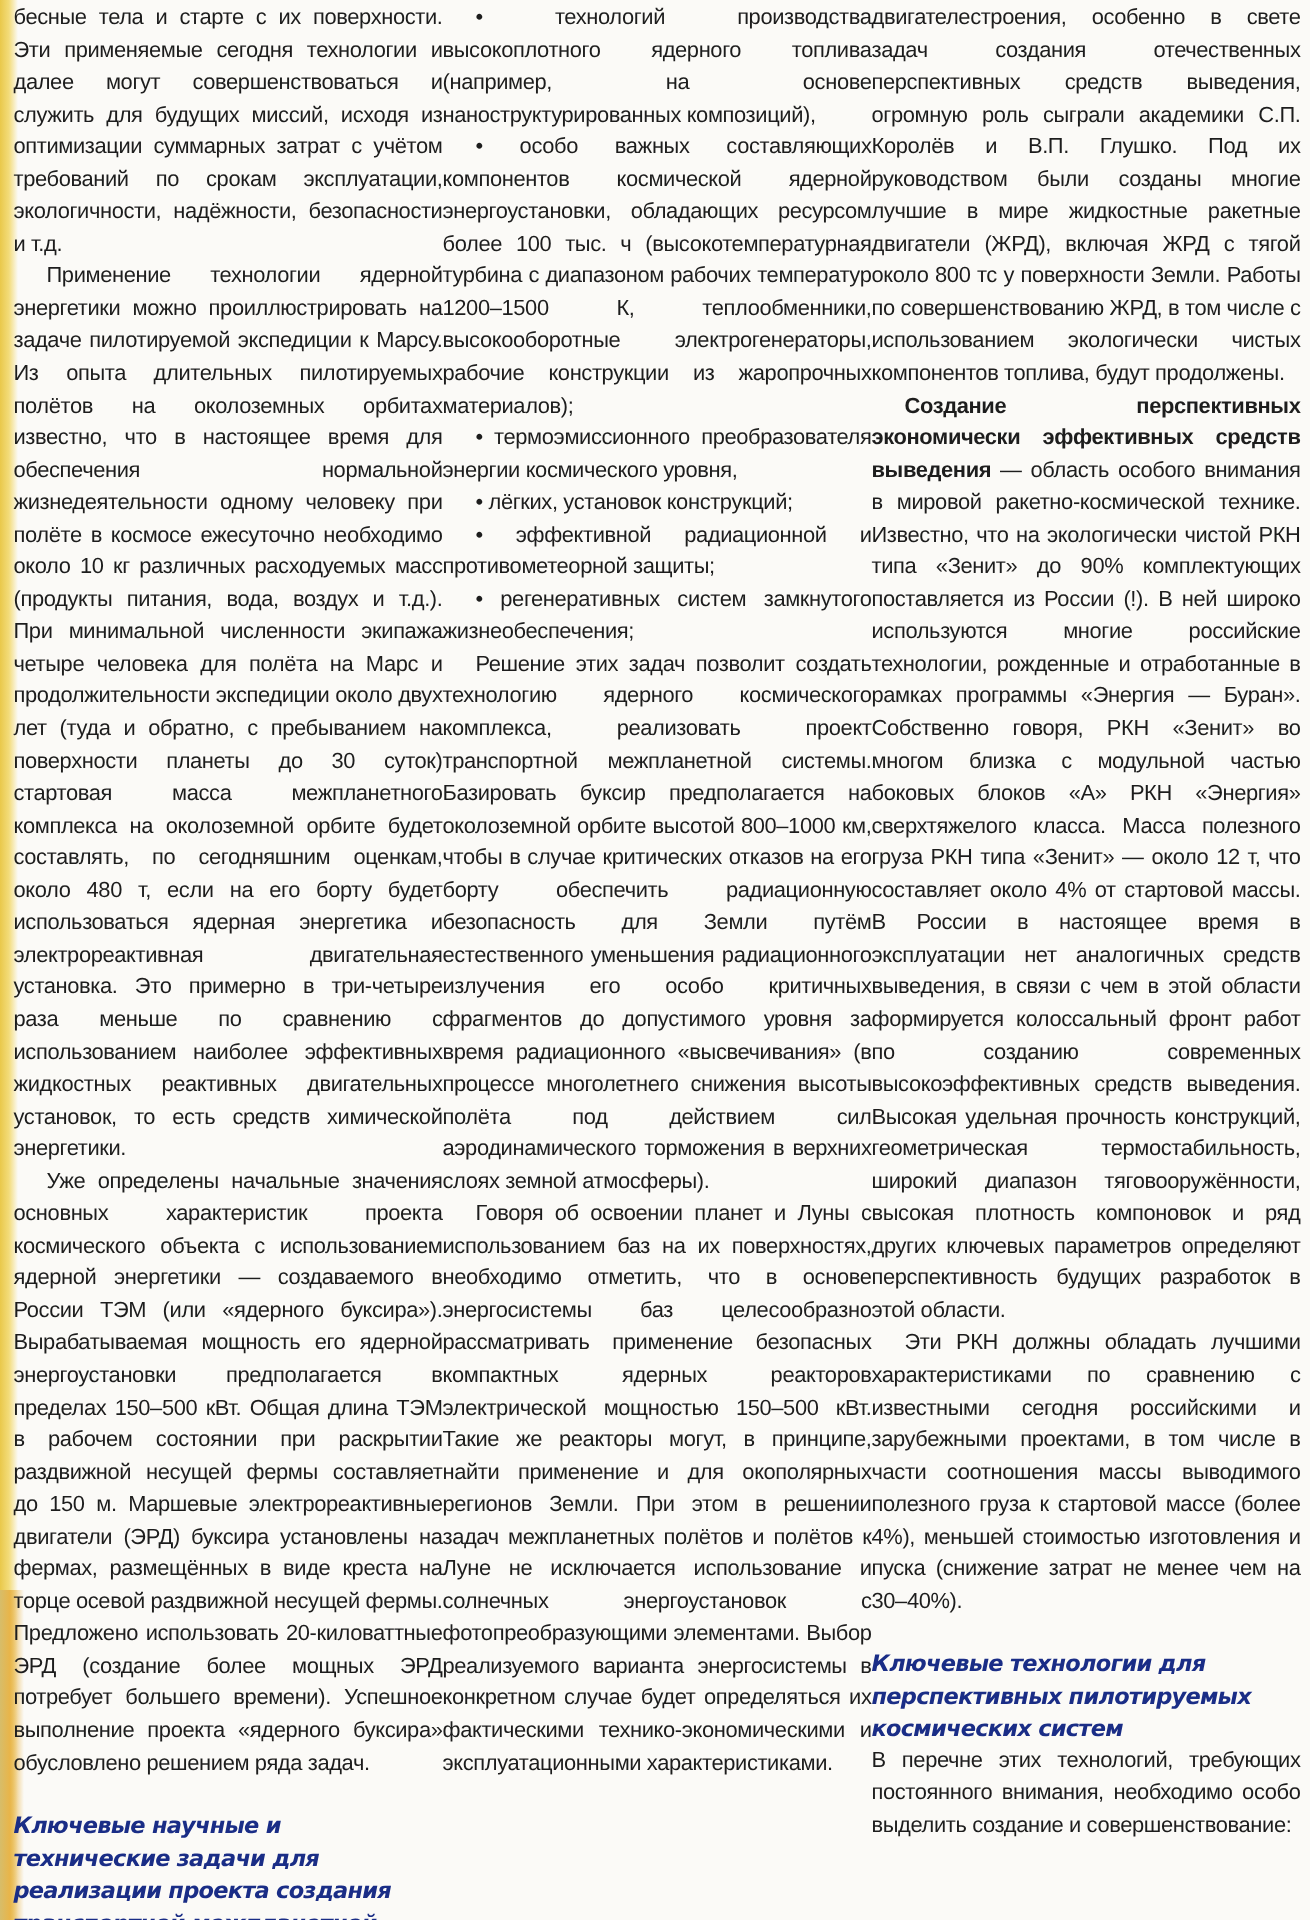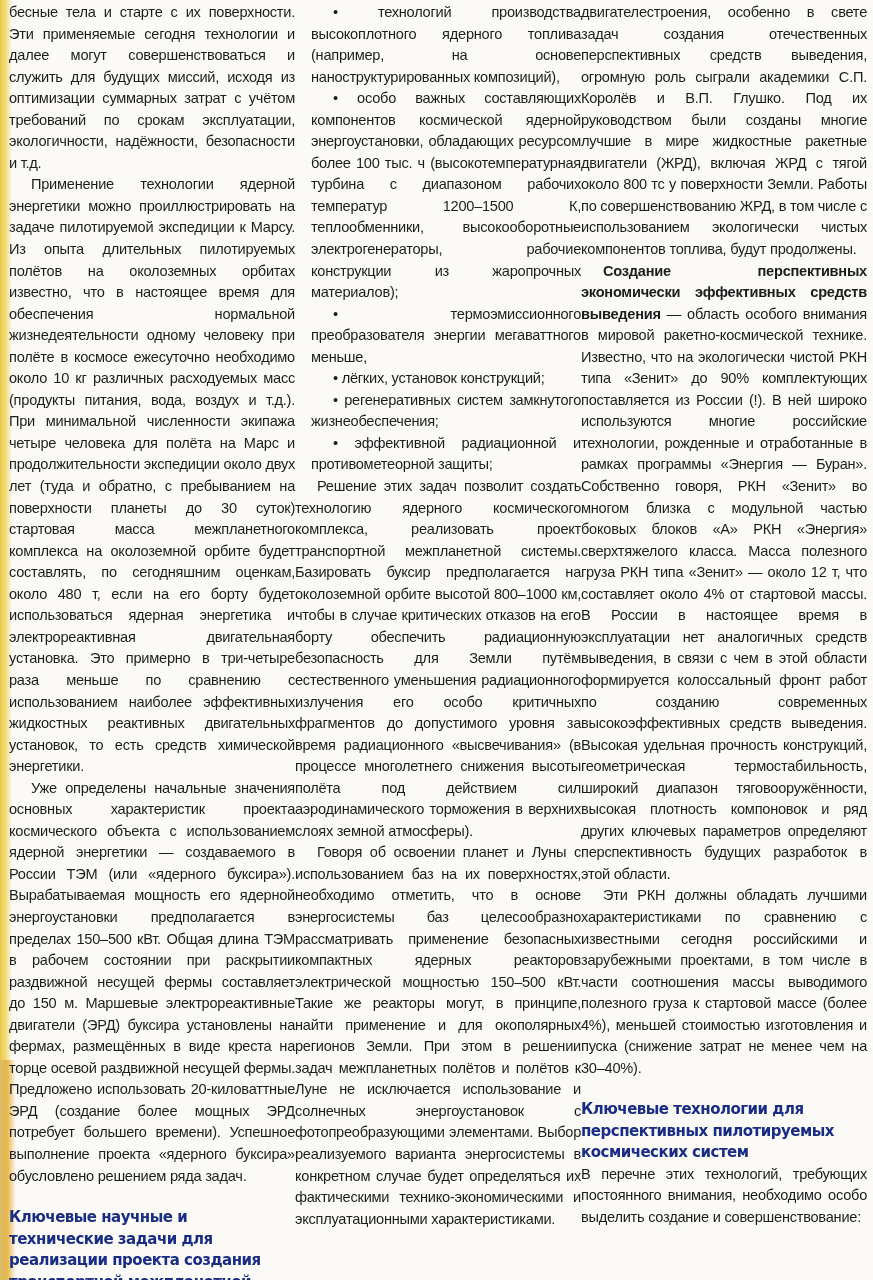--- a/index.html
+++ b/index.html
@@ -21,25 +21,26 @@
   .page {
     position: absolute; left: 0; top: 0; width: 873px; height: 1280px;
     display: flex; gap: 0; padding: 0 6px 0 9px; box-sizing: border-box;
   }
   .column {
     flex: 1 1 0; font-size: 14.6px; line-height: 21.55px; text-align: justify;
     letter-spacing: -0.25px;
   }
   .column p { margin: 0; text-indent: 0; }
   .column p.indent { text-indent: 22px; }
-  .column p.bullet { text-indent: 22px; margin-left: 16px; }
+  .column p.bullet { text-indent: 22px; }
   .heading {
     color: #1a2d86; font-weight: bold; font-size: 15px; line-height: 21.5px;
     margin: 20px 0 0 0; font-family: "DejaVu Sans", sans-serif; letter-spacing: -0.5px;
     text-align: left;
+    font-style: italic;
   }
   .col1 { padding-top: 2px; }
   .col2 { padding-top: 2px; }
   .col3 { padding-top: 2px; }
   .bold-lead { font-weight: bold; }
 </style>
 </head>
 <body>
 
 <div class="edge-strip"></div>
@@ -50,24 +51,24 @@
     <p>бесные тела и старте с их поверхности. Эти применяемые сегодня технологии и далее могут совершенствоваться и служить для будущих миссий, исходя из оптимизации суммарных затрат с учётом требований по срокам эксплуатации, экологичности, надёжности, безопасности и т.д.</p>
     <p class="indent">Применение технологии ядерной энергетики можно проиллюстрировать на задаче пилотируемой экспедиции к Марсу. Из опыта длительных пилотируемых полётов на околоземных орбитах известно, что в настоящее время для обеспечения нормальной жизнедеятельности одному человеку при полёте в космосе ежесуточно необходимо около 10 кг различных расходуемых масс (продукты питания, вода, воздух и т.д.). При минимальной численности экипажа четыре человека для полёта на Марс и продолжительности экспедиции около двух лет (туда и обратно, с пребыванием на поверхности планеты до 30 суток) стартовая масса межпланетного комплекса на околоземной орбите будет составлять, по сегодняшним оценкам, около 480 т, если на его борту будет использоваться ядерная энергетика и электрореактивная двигательная установка. Это примерно в три-четыре раза меньше по сравнению с использованием наиболее эффективных жидкостных реактивных двигательных установок, то есть средств химической энергетики.</p>
     <p class="indent">Уже определены начальные значения основных характеристик проекта космического объекта с использованием ядерной энергетики — создаваемого в России ТЭМ (или «ядерного буксира»). Вырабатываемая мощность его ядерной энергоустановки предполагается в пределах 150–500 кВт. Общая длина ТЭМ в рабочем состоянии при раскрытии раздвижной несущей фермы составляет до 150 м. Маршевые электрореактивные двигатели (ЭРД) буксира установлены на фермах, размещённых в виде креста на торце осевой раздвижной несущей фермы. Предложено использовать 20-киловаттные ЭРД (создание более мощных ЭРД потребует большего времени). Успешное выполнение проекта «ядерного буксира» обусловлено решением ряда задач.</p>
     <h3 class="heading" style="color: rgb(26, 45, 134);">Ключевые научные и технические задачи для реализации проекта создания транспортной межпланетной системы</h3>
 
   </div>
 
   <div class="column col2">
     <p class="bullet">• технологий производства высокоплотного ядерного топлива (например, на основе наноструктурированных композиций),</p>
     <p class="bullet">• особо важных составляющих компонентов космической ядерной энергоустановки, обладающих ресурсом более 100 тыс. ч (высокотемпературная турбина с диапазоном рабочих температур 1200–1500 К, теплообменники, высокооборотные электрогенераторы, рабочие конструкции из жаропрочных материалов);</p>
-    <p class="bullet">• термоэмиссионного преобразователя энергии мегаваттного меньше,</p>
+    <p class="bullet">• термоэмиссионного преобразователя энергии космического уровня,</p>
     <p class="bullet">• лёгких, установок конструкций;</p>
+    <p class="bullet">• эффективной радиационной и противометеорной защиты;</p>
     <p class="bullet">• регенеративных систем замкнутого жизнеобеспечения;</p>
-    <p class="bullet">• эффективной радиационной и противометеорной защиты;</p>
     <p class="indent">Решение этих задач позволит создать технологию ядерного космического комплекса, реализовать проект транспортной межпланетной системы. Базировать буксир предполагается на околоземной орбите высотой 800–1000 км, чтобы в случае критических отказов на его борту обеспечить радиационную безопасность для Земли путём естественного уменьшения радиационного излучения его особо критичных фрагментов до допустимого уровня за время радиационного «высвечивания» (в процессе многолетнего снижения высоты полёта под действием сил аэродинамического торможения в верхних слоях земной атмосферы).</p>
     <p class="indent">Говоря об освоении планет и Луны с использованием баз на их поверхностях, необходимо отметить, что в основе энергосистемы баз целесообразно рассматривать применение безопасных компактных ядерных реакторов электрической мощностью 150–500 кВт. Такие же реакторы могут, в принципе, найти применение и для окополярных регионов Земли. При этом в решении задач межпланетных полётов и полётов к Луне не исключается использование и солнечных энергоустановок с фотопреобразующими элементами. Выбор реализуемого варианта энергосистемы в конкретном случае будет определяться их фактическими технико-экономическими и эксплуатационными характеристиками.</p>
 
   </div>
 
   <div class="column col3">
     <p>двигателестроения, особенно в свете задач создания отечественных перспективных средств выведения, огромную роль сыграли академики С.П. Королёв и В.П. Глушко. Под их руководством были созданы многие лучшие в мире жидкостные ракетные двигатели (ЖРД), включая ЖРД с тягой около 800 тс у поверхности Земли. Работы по совершенствованию ЖРД, в том числе с использованием экологически чистых компонентов топлива, будут продолжены.</p>
     <p class="indent"><span class="bold-lead">Создание перспективных экономически эффективных средств выведения</span><span> — область особого внимания в мировой ракетно-космической технике. Известно, что на экологически чистой РКН типа «Зенит» до 90% комплектующих поставляется из России (!). В ней широко используются многие российские технологии, рожденные и отработанные в рамках программы «Энергия — Буран». Собственно говоря, РКН «Зенит» во многом близка с модульной частью боковых блоков «А» РКН «Энергия» сверхтяжелого класса. Масса полезного груза РКН типа «Зенит» — около 12 т, что составляет около 4% от стартовой массы. В России в настоящее время в эксплуатации нет аналогичных средств выведения, в связи с чем в этой области формируется колоссальный фронт работ по созданию современных высокоэффективных средств выведения. Высокая удельная прочность конструкций, геометрическая термостабильность, широкий диапазон тяговооружённости, высокая плотность компоновок и ряд других ключевых параметров определяют перспективность будущих разработок в этой области.</span></p>
     <p class="indent">Эти РКН должны обладать лучшими характеристиками по сравнению с известными сегодня российскими и зарубежными проектами, в том числе в части соотношения массы выводимого полезного груза к стартовой массе (более 4%), меньшей стоимостью изготовления и пуска (снижение затрат не менее чем на 30–40%).</p>
     <h3 class="heading" style="color: rgb(26, 45, 134);">Ключевые технологии для перспективных пилотируемых космических систем</h3>

